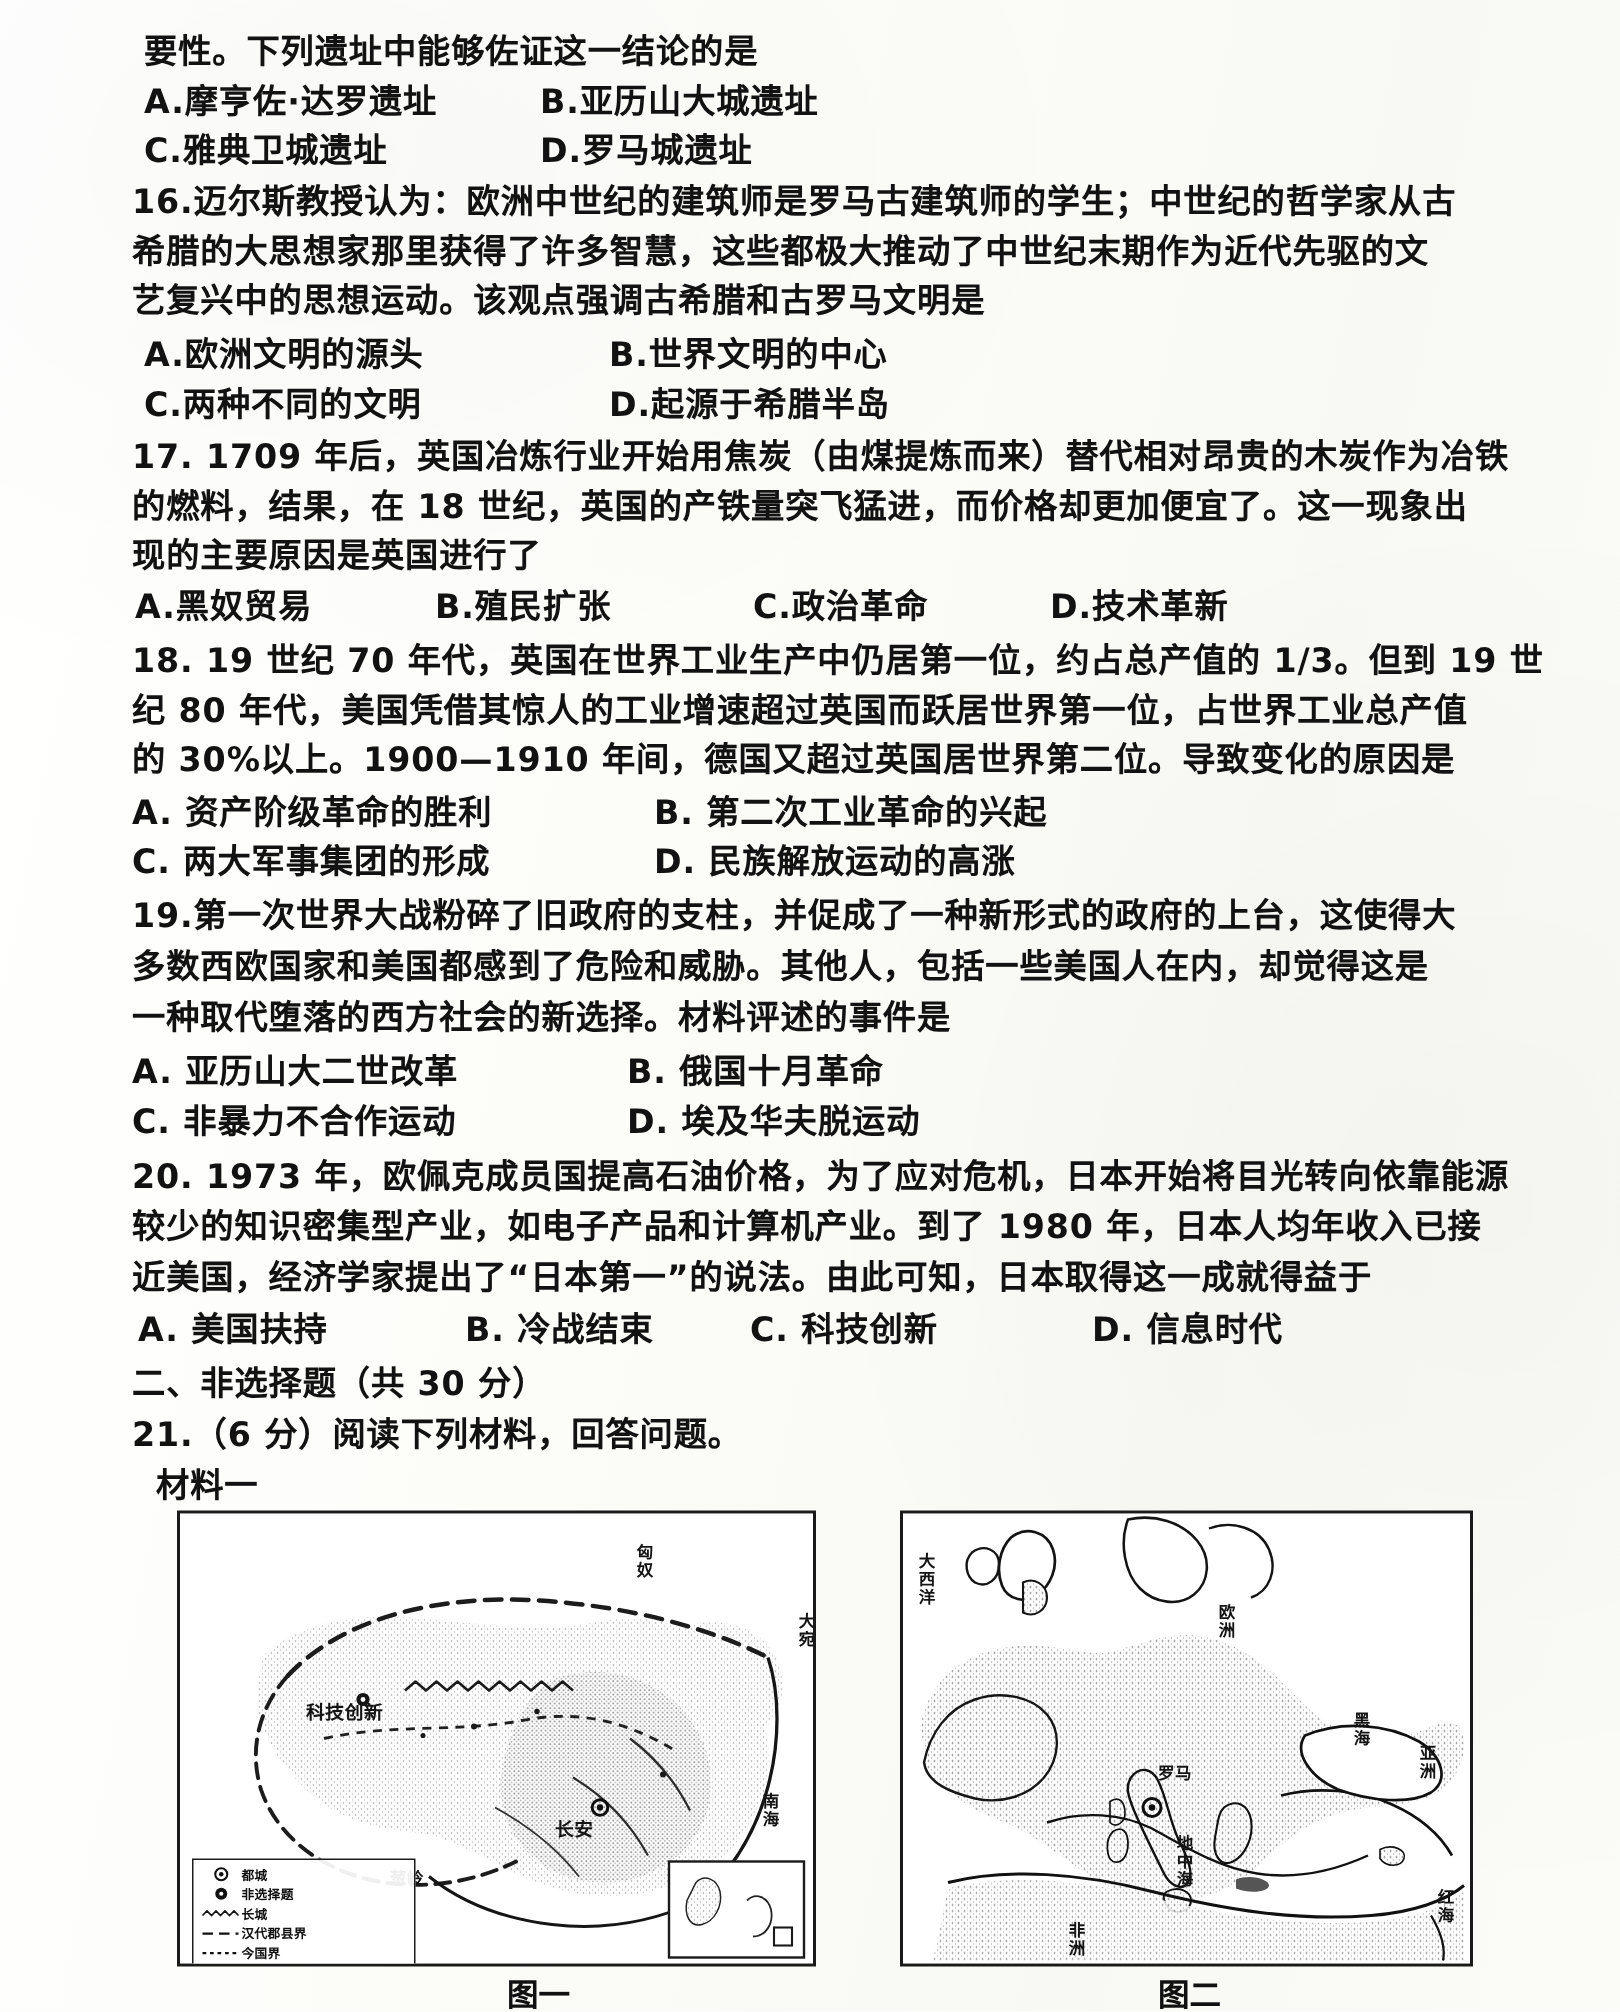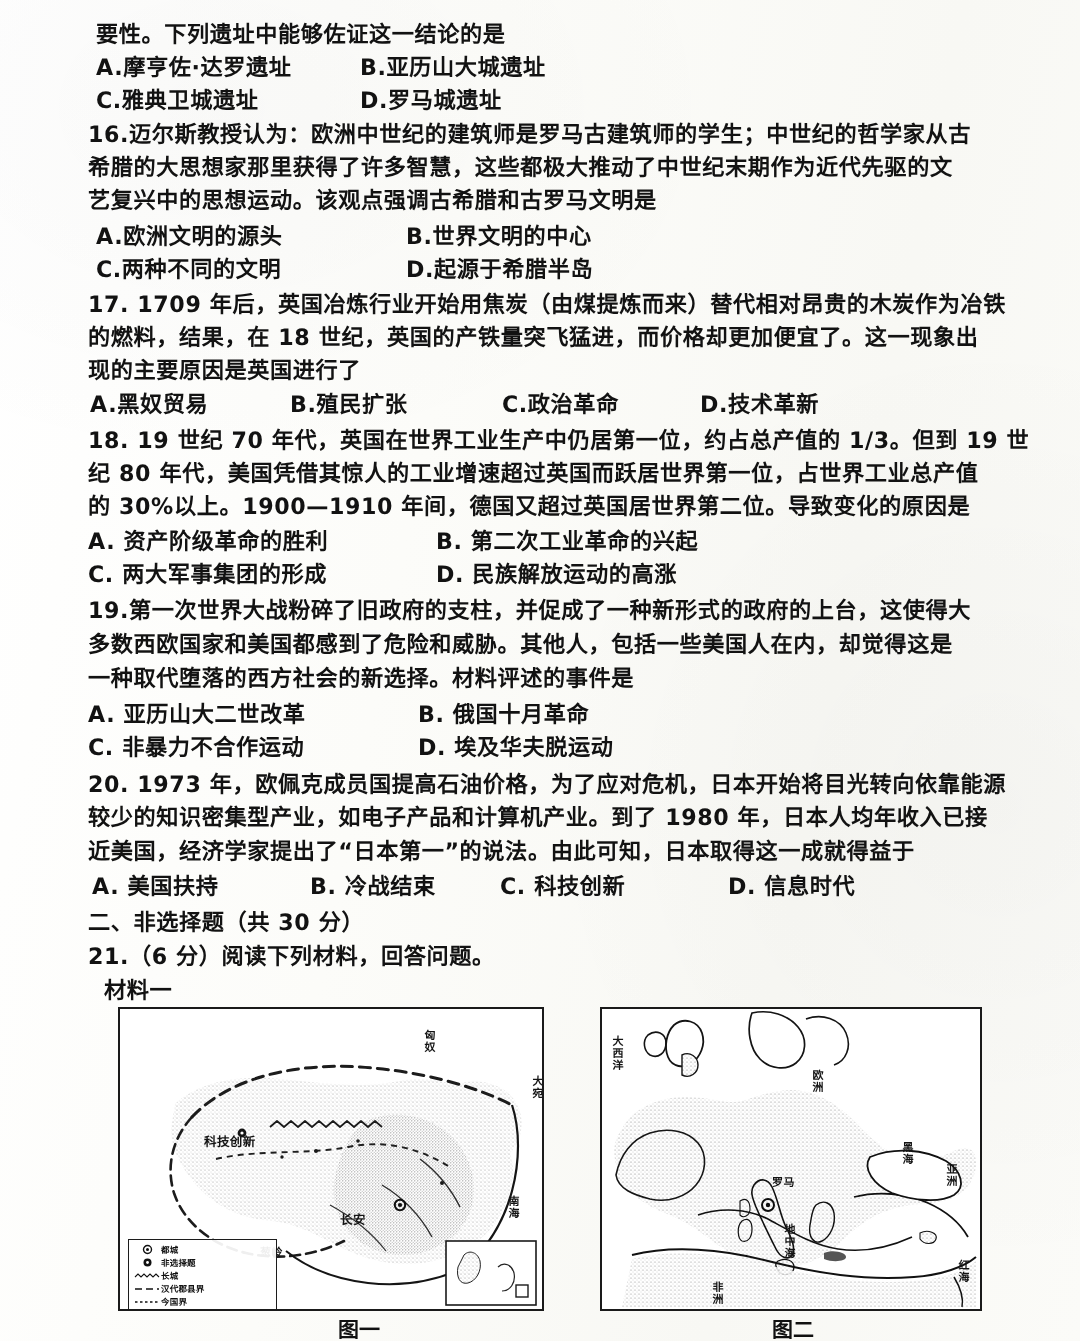--- a/index.html
+++ b/index.html
@@ -207,21 +207,21 @@
       <rect x="326" y="232" width="90" height="64" fill="#ffffff" stroke="#1a1a1a" stroke-width="1.6"></rect>
       <path d="M344,246 C350,240 358,244 360,252 C362,262 356,272 348,274
                C340,276 336,268 338,258 Z" fill="url(#stipple1)" stroke="#222" stroke-width="1"></path>
       <path d="M378,258 C384,252 392,256 394,264 C396,274 390,282 382,282" fill="none" stroke="#222" stroke-width="1.2"></path>
       <rect x="396" y="276" width="12" height="12" fill="none" stroke="#1a1a1a" stroke-width="1.4"></rect>
     </svg>
 
     <div class="map-label vert" style="left:300px;top:20px;">匈奴</div>
     <div class="map-label vert" style="left:408px;top:66px;">大宛</div>
     <div class="map-label big" style="left:84px;top:122px;">科技创新</div>
-    <div class="map-label big" style="left:220px;top:200px;">长安</div>
+    <div class="map-label big" style="left:250px;top:200px;">长安</div>
     <div class="map-label" style="left:140px;top:234px;">葱岭</div>
     <div class="map-label vert" style="left:384px;top:186px;">南海</div>
 
     <div class="legend" style="left:8px;top:230px;width:138px;">
       <div class="legend-row">
         <span class="legend-sym">
           <svg width="11" height="11" viewBox="0 0 11 11">
             <circle cx="5.5" cy="5.5" r="4" fill="none" stroke="#111" stroke-width="1.4"></circle>
             <circle cx="5.5" cy="5.5" r="1.5" fill="#111"></circle>
           </svg>

